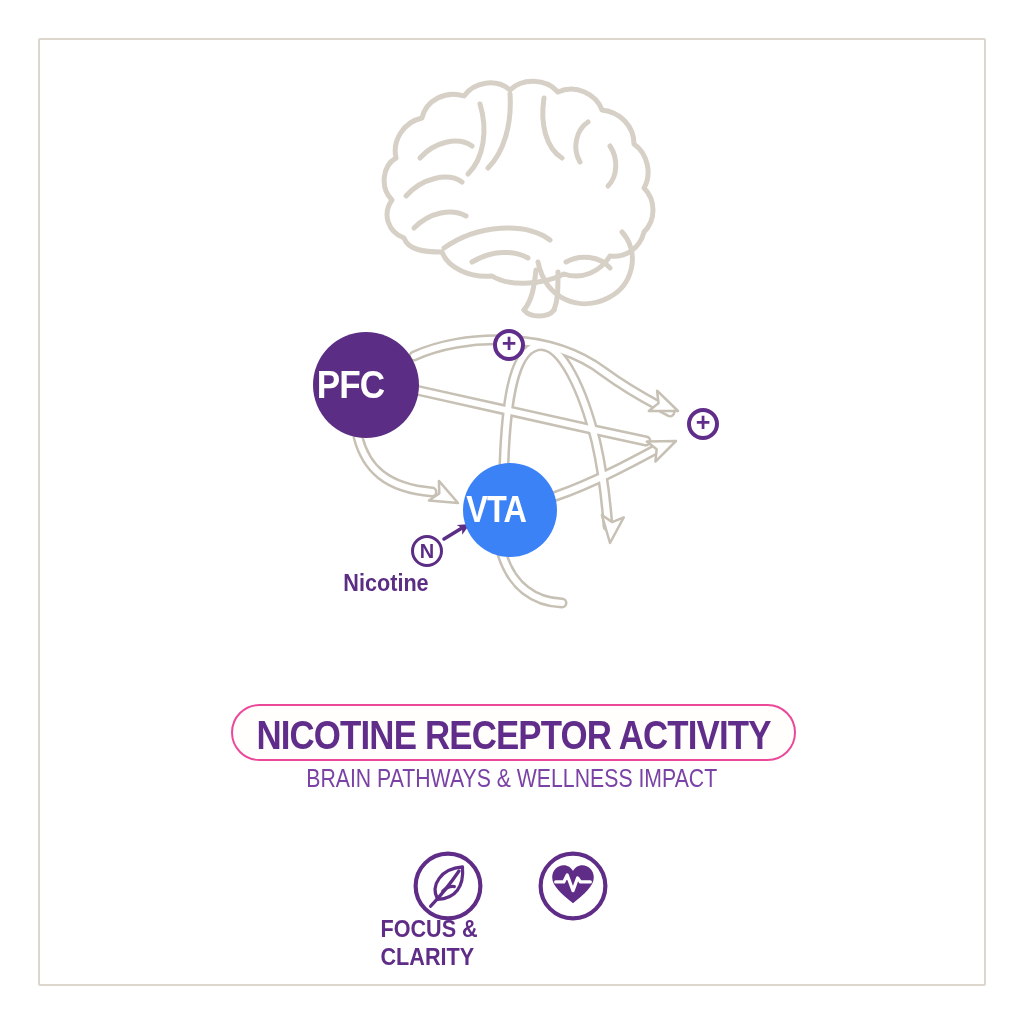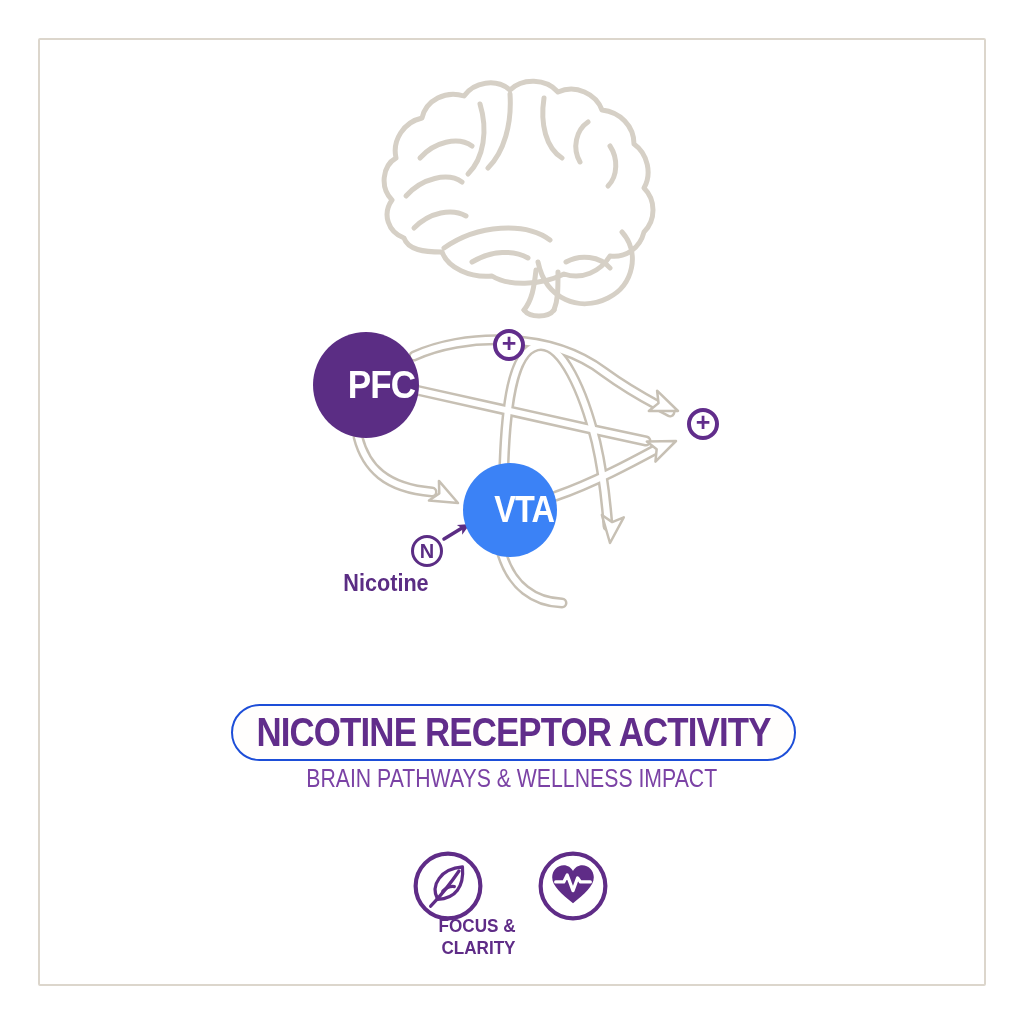--- a/index.html
+++ b/index.html
@@ -5,21 +5,21 @@
   html,body{margin:0;padding:0;background:#ffffff;}
   .canvas{
     position:relative;width:1024px;height:1024px;background:#ffffff;
     font-family:"Liberation Sans",sans-serif;overflow:hidden;
   }
   .frame{position:absolute;inset:38px;border:2px solid #dcd6cc;border-radius:2px;pointer-events:none;}
   .art{position:absolute;left:0;top:0;z-index:1;}
 
   
   .node{position:absolute;z-index:3;background:#5b2d84;border-radius:50%;
-        display:flex;align-items:center;justify-content:flex-end;color:#ffffff;font-weight:bold;}
+        display:flex;align-items:center;justify-content:flex-start;color:#ffffff;font-weight:bold;}
   .node span{display:inline-block;transform:scaleX(.9);letter-spacing:-1px;white-space:nowrap;}
   .node-pfc{left:313px;top:332px;width:106px;height:106px;font-size:39px;}
   .node-vta{left:463px;top:463px;width:94px;height:94px;font-size:36px;background:#3b82f6;}
   .node-nac{left:560px;top:555px;width:102px;height:68px;font-size:33px;}
 
   
   .plus{position:absolute;z-index:4;width:32px;height:32px;box-sizing:border-box;background:#ffffff;
         border:4px solid #612d8b;border-radius:50%;color:#612d8b;font-weight:bold;font-size:25px;
         display:flex;align-items:center;justify-content:center;line-height:1;}
   .plus span{margin-top:-3px;}
@@ -28,32 +28,32 @@
 
   
   .nbadge{position:absolute;z-index:4;left:411px;top:535px;width:32px;height:32px;box-sizing:border-box;
         background:#ffffff;border:3px solid #5b2d84;border-radius:50%;color:#5b2d84;font-weight:bold;
         font-size:20px;display:flex;align-items:center;justify-content:center;line-height:1;}
   .nicotine-label{position:absolute;z-index:4;left:316px;top:570px;width:140px;text-align:center;
         font-size:23px;font-weight:bold;color:#5b2d84;transform:scaleX(.94);}
 
   
   .title-pill{position:absolute;z-index:3;left:231px;top:704px;width:565px;height:57px;box-sizing:border-box;
-        background:#fffefd;border:2px solid #1d4ed8;border-radius:30px;
-        display:flex;align-items:center;justify-content:center;}
+        background:#fffefd;border:2px solid #ec4899;border-radius:30px;
+        display:flex;align-items:flex-end;justify-content:center;}
   .title-text{font-size:41px;font-weight:bold;color:#612d8b;letter-spacing:-1px;white-space:nowrap;
         transform:scaleX(.85);}
   .subtitle{position:absolute;z-index:3;left:0;top:764px;width:1024px;text-align:center;
         font-size:25px;font-weight:normal;color:#7b42a5;}
   .subtitle span{display:inline-block;transform:scaleX(.85);letter-spacing:0;white-space:nowrap;}
 
   
   .benefit-icon{position:absolute;z-index:3;}
-  .benefit-label{position:absolute;z-index:3;width:150px;text-align:right;
-        font-size:19px;font-weight:bold;color:#5f2c87;line-height:1.18;}
+  .benefit-label{position:absolute;z-index:3;width:150px;text-align:left;
+        font-size:24px;font-weight:bold;color:#5f2c87;line-height:1.18;}
   .benefit-label div{transform:scaleX(.9);}
   .bi-leaf{left:411px;top:849px;}
   .bi-heart{left:536px;top:849px;}
   .bl-leaf{left:373px;top:915px;}
   .bl-heart{left:498px;top:915px;}
 </style>
 </head>
 <body>
 
 <div class="canvas">

